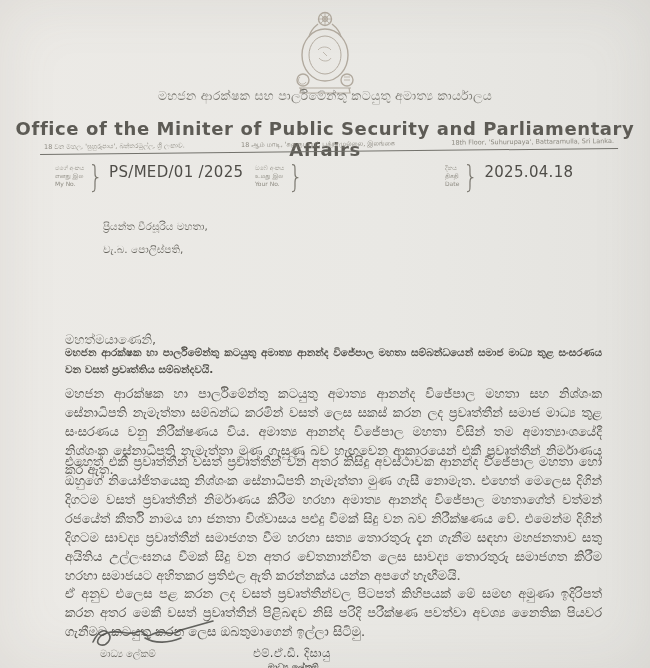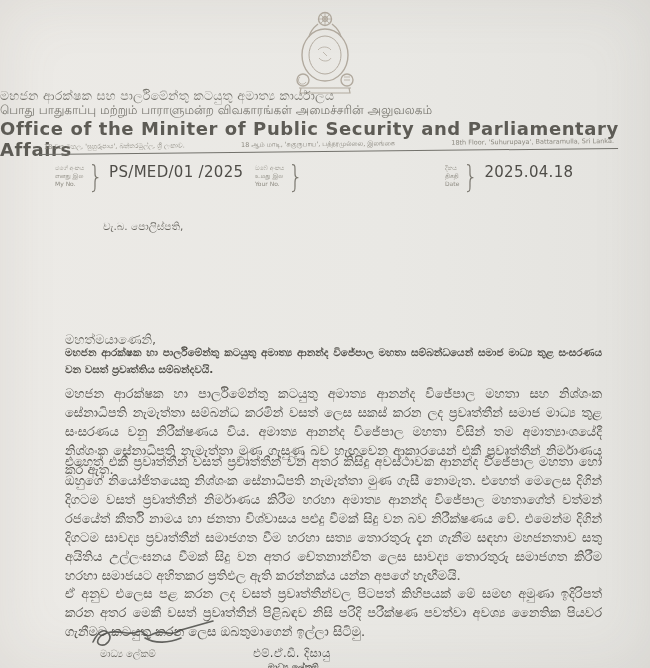--- a/index.html
+++ b/index.html
@@ -11,21 +11,21 @@
     font-family:"DejaVu Sans","Liberation Sans",sans-serif;
     color:#605e58;
     box-shadow:inset 0 0 60px rgba(120,115,105,0.12);
   }
   
   .emblem{
     position:absolute;left:287px;top:10px;width:76px;height:84px;
     opacity:.65;filter:blur(.3px);
   }
   
-  .hdr{position:absolute;left:0;width:650px;text-align:left;}
+  .hdr{position:absolute;left:0;width:650px;text-align:center;}
   .hdr-si{top:88px;font-size:12.5px;color:#77756e;letter-spacing:.3px;}
   .hdr-ta{top:103px;font-size:12px;color:#77756e;}
   .hdr-en{top:118px;font-size:18px;font-weight:bold;color:#5d5b55;letter-spacing:.6px;}
   
   .addr-wrap{
     position:absolute;left:40px;top:140px;width:578px;
     transform:rotate(-0.6deg);
   }
   .addr-line{
     display:flex;justify-content:space-between;
@@ -82,21 +82,20 @@
         <path d="M31 40 C34 36 41 36 44 40 M32 48 C35 52 42 52 44 48 M36 42 L40 46" stroke-width="0.8"></path>
         <circle cx="16" cy="70" r="6"></circle>
         <circle cx="60" cy="70" r="6"></circle>
         <path d="M13 67 a4 4 0 1 0 6 5 M57 67 h6 m-6 3 h6" stroke-width="0.8"></path>
         <path d="M12 78 H64 M14 78 L13 83 H63 L62 78" stroke-width="1.2"></path>
       </g>
     </svg>
   </div>
 
   <div class="hdr hdr-si">මහජන ආරක්ෂක සහ පාර්ලිමේන්තු කටයුතු අමාත්‍ය කාර්යාලය</div>
-  <div class="hdr hdr-ta">பொது பாதுகாப்பு மற்றும் பாராளுமன்ற விவகாரங்கள் அமைச்சரின் அலுவலகம்</div>
   <div class="hdr hdr-en">Office of the Miniter of Public Security and Parliamentary Affairs</div>
 
   <div class="addr-wrap">
     <div class="addr-line">
       <span>18 වන මහල, 'සුහුරුපාය', බත්තරමුල්ල, ශ්‍රී ලංකාව.</span>
       <span>18 ஆம் மாடி, 'சுகுருபாய', பத்தரமுல்லை, இலங்கை</span>
       <span>18th Floor, 'Suhurupaya', Battaramulla, Sri Lanka.</span>
     </div>
     <div class="addr-rule"></div>
   </div>
@@ -125,20 +124,21 @@
         <div>දිනය</div>
         <div>திகதி</div>
         <div>Date</div>
       </div>
       <div class="brace">}</div>
       <div class="val">2025.04.18</div>
     </div>
   </div>
 
   <div class="recipient">
+    <div>ප්‍රියන්ත වීරසූරිය මහතා,</div>
     <div>වැ.බ. පොලිස්පති,</div>
   </div>
 
   <div class="salutation">මහත්මයාණෙනි,</div>
   <div class="subject">මහජන ආරක්ෂක හා පාර්ලිමේන්තු කටයුතු අමාත්‍ය ආනන්ද විජේපාල මහතා සම්බන්ධයෙන් සමාජ මාධ්‍ය තුළ සංසරණය වන වසත් ප්‍රවෘත්තිය සම්බන්දවයි.</div>
   <div class="para p1">මහජන ආරක්ෂක හා පාර්ලිමේන්තු කටයුතු අමාත්‍ය ආනන්ද විජේපාල මහතා සහ නිශ්ශංක සේනාධිපති නැමැත්තා සම්බන්ධ කරමින් වසත් ලෙස සකස් කරන ලද ප්‍රවෘත්තීන් සමාජ මාධ්‍ය තුළ සංසරණය වනු නිරීක්ෂණය විය. අමාත්‍ය ආනන්ද විජේපාල මහතා විසින් තම අමාත්‍යාංශයේදී නිශ්ශංක සේනාධිපති නැමැත්තා මුණ ගැසුණු බව හැඟවෙන ආකාරයෙන් එකී ප්‍රවෘත්තීන් නිර්මාණය කර ඇත.</div>
   <div class="para p2">එහෙත් එකී ප්‍රවෘත්තීන් වසත් ප්‍රවෘත්තීන් වන අතර කිසිදු අවස්ථාවක ආනන්ද විජේපාල මහතා හෝ ඔහුගේ නියෝජිතයෙකු නිශ්ශංක සේනාධිපති නැමැත්තා මුණ ගැසී නොමැත. එහෙත් මෙලෙස දිගින් දිගටම වසත් ප්‍රවෘත්තීන් නිර්මාණය කිරීම හරහා අමාත්‍ය ආනන්ද විජේපාල මහතාගේත් වත්මන් රජයේත් කීර්ති නාමය හා ජනතා විශ්වාසය පළුදු වීමක් සිදු වන බව නිරීක්ෂණය වේ. එමෙන්ම දිගින් දිගටම සාවද්‍ය ප්‍රවෘත්තීන් සමාජගත වීම හරහා සත්‍ය තොරතුරු දැන ගැනීම සඳහා මහජනතාව සතු අයිතිය උල්ලංඝනය වීමක් සිදු වන අතර චේතනාන්විත ලෙස සාවද්‍ය තොරතුරු සමාජගත කිරීම හරහා සමාජයට අහිතකර ප්‍රතිඵල ඇති කරන්නක්ය යන්න අපගේ හැඟීමයි.</div>
   <div class="para p3">ඒ අනුව එලෙස පළ කරන ලද වසත් ප්‍රවෘත්තීන්වල පිටපත් කිහිපයක් මේ සමඟ අමුණා ඉදිරිපත් කරන අතර මෙකී වසත් ප්‍රවෘත්තීන් පිළිබඳව නිසි පරිදි පරීක්ෂණ පවත්වා අවශ්‍ය නෛතික පියවර ගැනීමට කටයුතු කරන ලෙස ඔබතුමාගෙන් ඉල්ලා සිටිමු.</div>
 
   <div class="sig">

